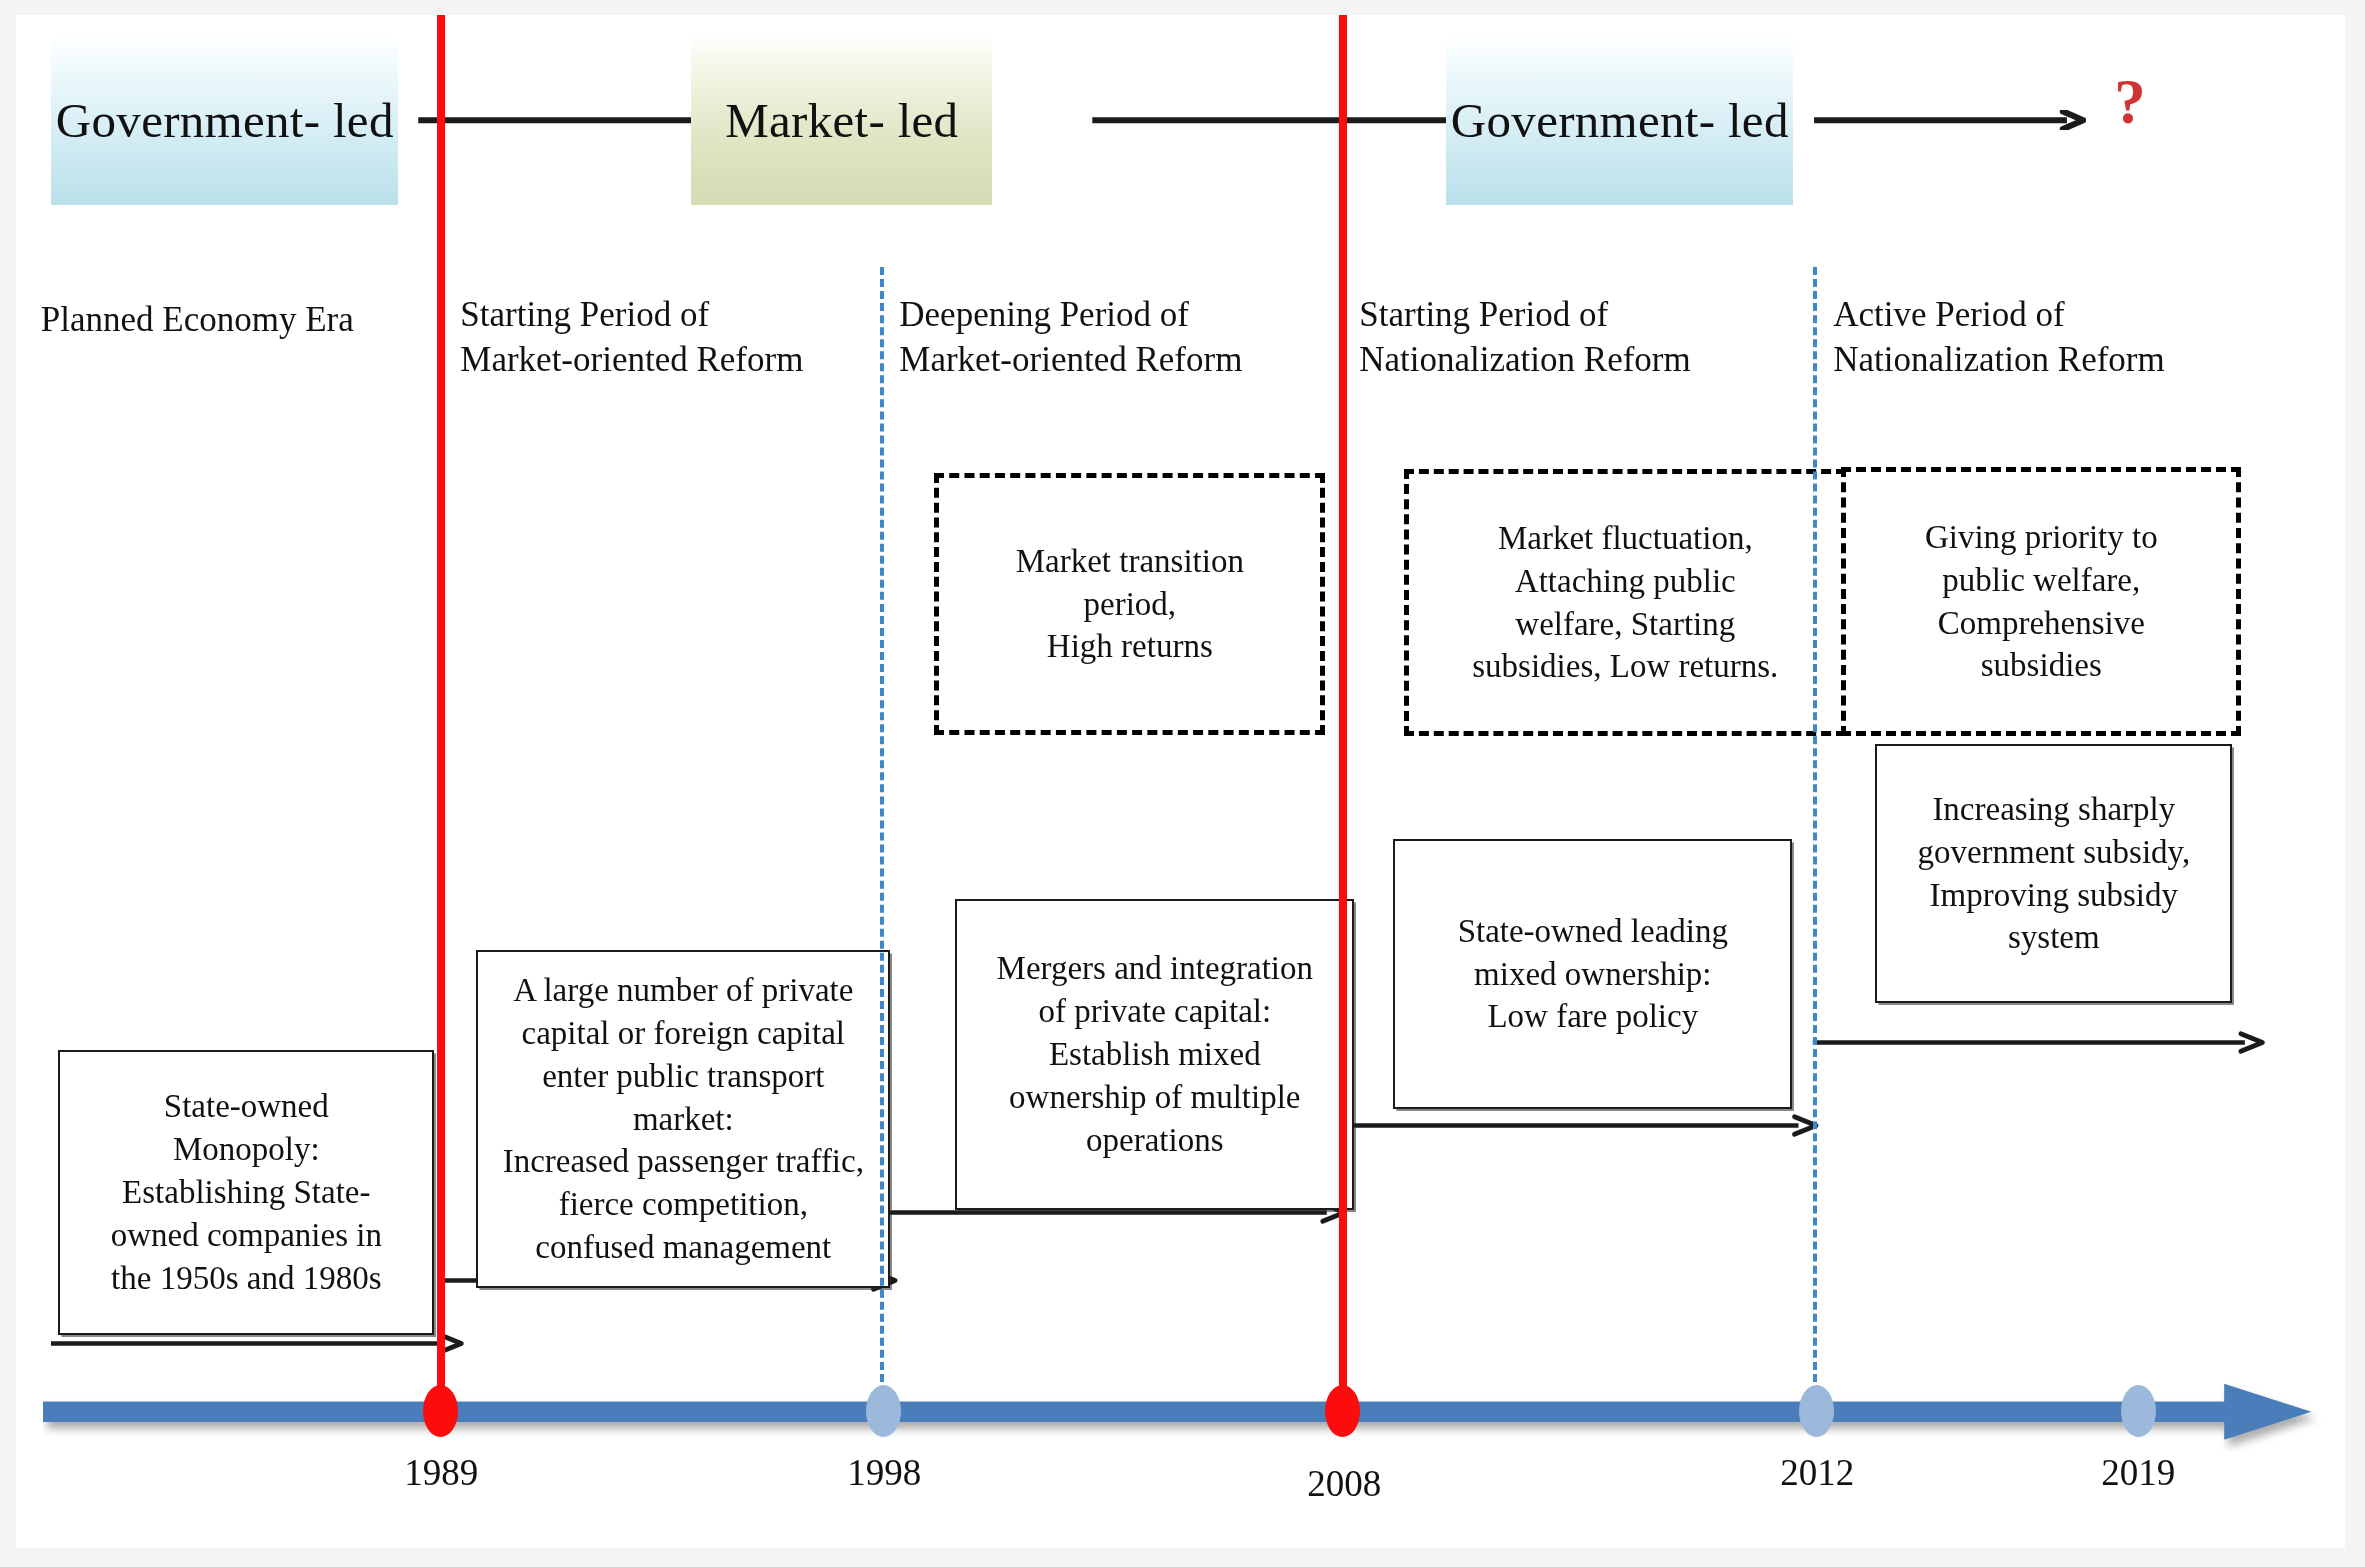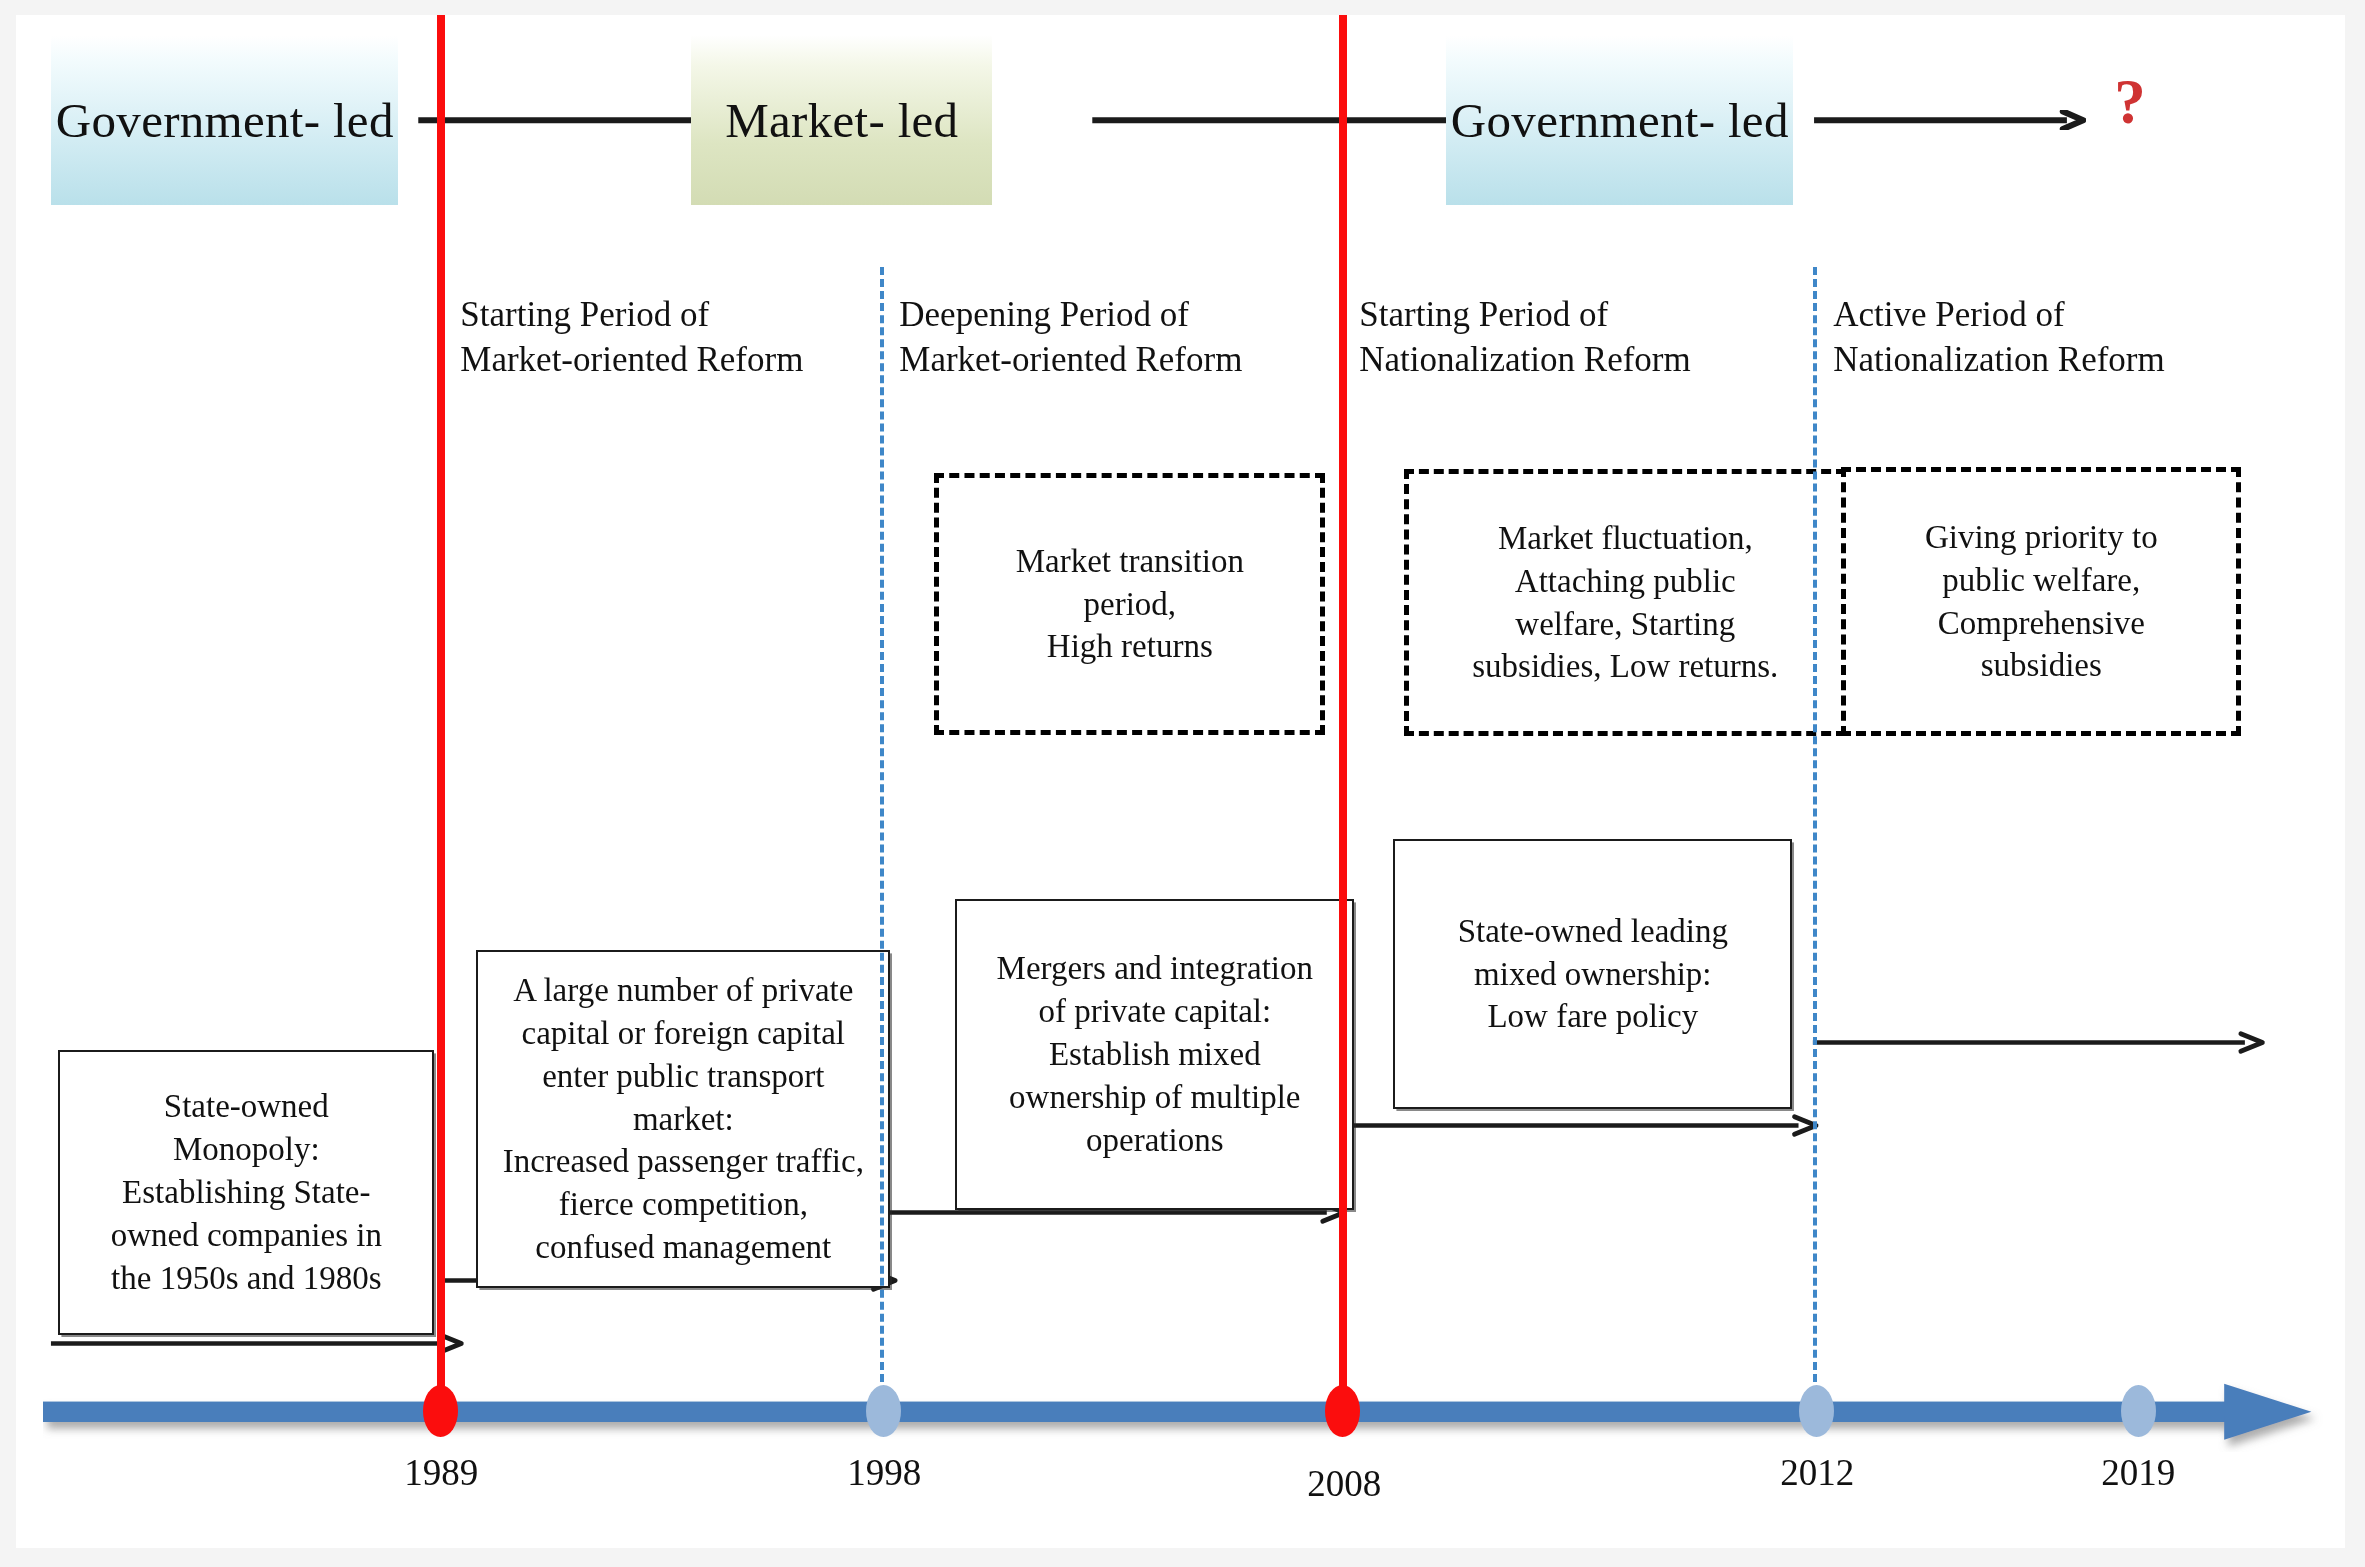--- a/index.html
+++ b/index.html
@@ -190,20 +190,21 @@
     </svg>
   </div>
 
   <div class="qmark" style="left:2098px; top:56px;">?</div>
 
   <div class="vline-red" style="left:421px; top:0px; height:1388px;"></div>
   <div class="vline-blue" style="left:864px; top:252px; height:1139px;"></div>
   <div class="vline-red" style="left:1323px; top:0px; height:1388px;"></div>
   <div class="vline-blue" style="left:1797px; top:252px; height:1139px;"></div>
 
+  <div class="period-label" style="left:24.5px; top:283px; width:388px;">Planned Economy Era</div>
   <div class="period-label" style="left:444px; top:278px; width:409px;">Starting Period of
 Market-oriented Reform</div>
   <div class="period-label" style="left:883px; top:278px; width:422px;">Deepening Period of
 Market-oriented Reform</div>
   <div class="period-label" style="left:1343px; top:278px; width:422px;">Starting Period of
 Nationalization Reform</div>
   <div class="period-label" style="left:1817px; top:278px; width:436px;">Active Period of
 Nationalization Reform</div>
 
 
@@ -221,20 +222,26 @@
 subsidies,  Low returns.</span>
   </div>
 
   <div class="dashed-box" style="left:1825px; top:452px; width:390px; height:259px;">
     <span class="txt">Giving priority to
 public welfare,
 Comprehensive
 subsidies</span>
   </div>
 
+  <div class="solid-box" style="left:1859px; top:729px; width:353px; height:255px;">
+    <span class="txt">Increasing sharply
+government subsidy,
+Improving subsidy
+system</span>
+  </div>
 
   <div class="solid-box" style="left:1377px; top:824px; width:395px; height:266px;">
     <span class="txt">State-owned leading
 mixed ownership:
 Low fare policy</span>
   </div>
 
   <div class="solid-box" style="left:939px; top:884px; width:395px; height:307px;">
     <span class="txt">Mergers and integration
 of private capital:

